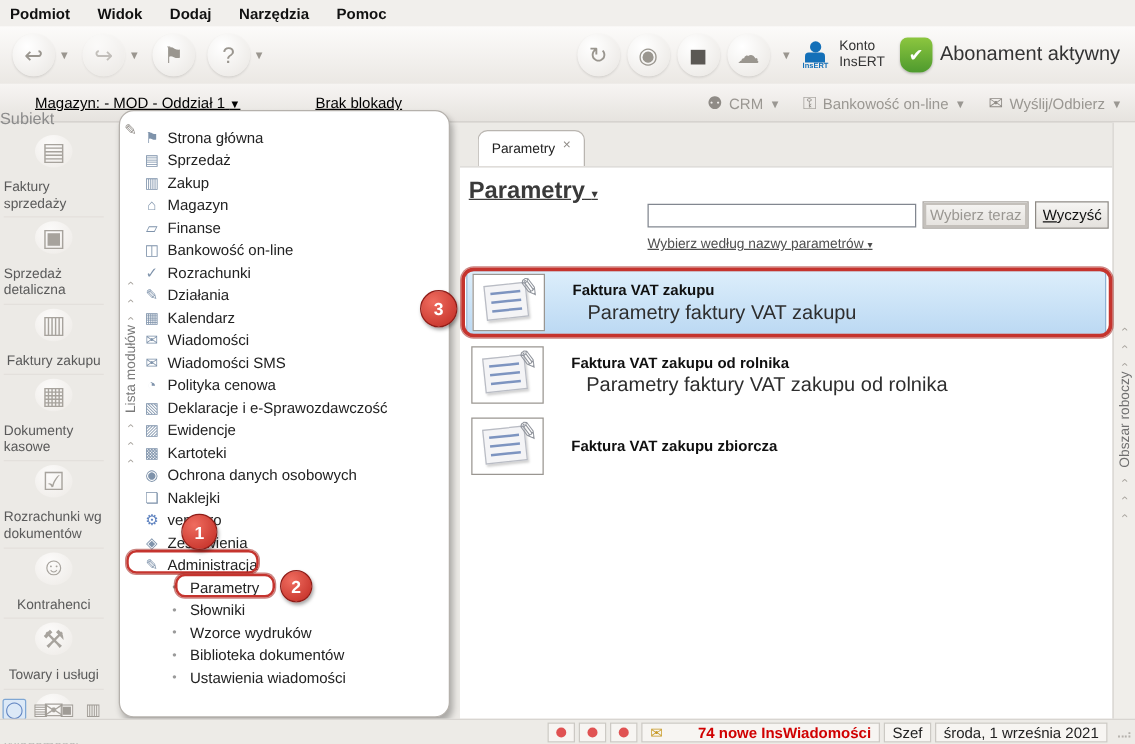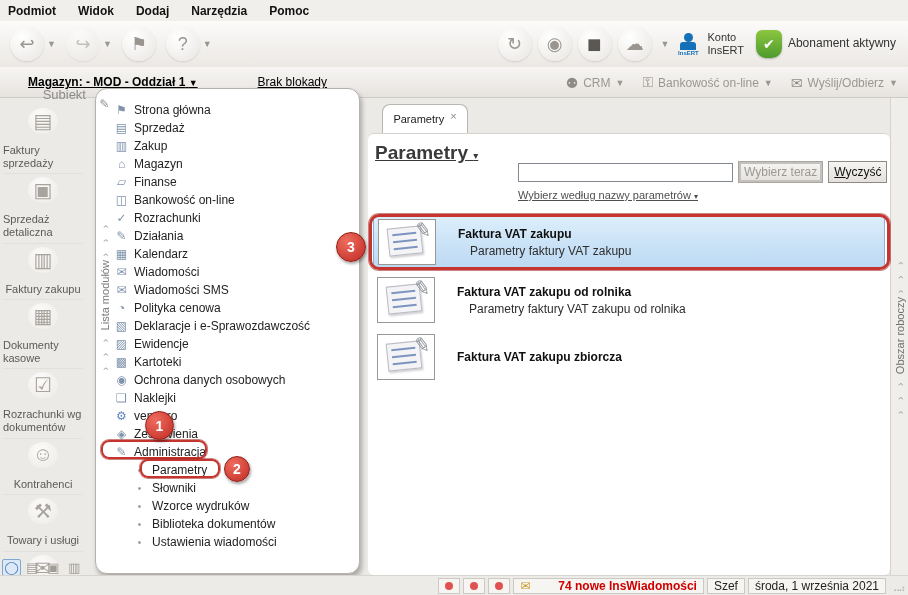--- a/index.html
+++ b/index.html
@@ -28,32 +28,32 @@
   .stamp .tag { font-size:6px; color:#1470b8; font-weight:bold; }
   .shield { width:26px; height:28px; background:linear-gradient(#8cc63f,#4e9a2e); border-radius:6px 6px 10px 10px;
             display:flex; align-items:center; justify-content:center; color:#fff; font-size:14px; font-weight:bold;
             box-shadow:0 1px 2px rgba(0,0,0,.25); }
 
   
   .toolbar2 { position:absolute; left:0; top:67px; width:908px; height:31px;
               background:linear-gradient(#f7f5f3,#e6e3df); border-bottom:1px solid #cfccc7;
               display:flex; align-items:center; }
   .ctx-link { font-size:12px; color:#000; text-decoration:underline; margin-left:28px; cursor:pointer; }
-  .ctx-link b { font-weight:bold; }
+  .ctx-link b { font-weight:normal; }
   .ctx-caret { font-size:9px; color:#000; }
   .ctx-right { position:absolute; right:10px; top:0; height:31px; display:flex; align-items:center; gap:18px; }
   .ctx-tool { display:flex; align-items:center; gap:5px; color:#9a9792; font-size:12px; }
   .ctx-tool .g { font-size:14px; color:#8f8b86; }
 
   
   .modulebar { position:absolute; left:0; top:55px; width:86px; height:540px; }
   .brand-wrap { position:relative; height:50px; }
   .gt-mark { position:absolute; left:30px; top:-2px; font-size:40px; font-weight:bold; font-style:italic;
              color:#e2dfda; letter-spacing:-3px; }
-  .brand { position:absolute; left:0; width:86px; top:32px; text-align:right; color:#8b8b8b; font-size:13px; }
+  .brand { position:absolute; left:0; width:86px; top:32px; text-align:left; color:#8b8b8b; font-size:13px; }
   .mod-list { display:flex; flex-direction:column; align-items:center; }
   .mod-item { width:80px; display:flex; flex-direction:column; align-items:center; padding:3px 0 4px;
               border-bottom:1px solid #e3e0dc; cursor:pointer; }
   .mod-icon { width:30px; height:26px; display:flex; align-items:center; justify-content:center;
               color:#a7a39d; font-size:20px; background:radial-gradient(circle at 40% 30%,#fcfbfa,#edeae6);
               border-radius:50%; }
   .mod-label { text-align:left; font-size:11px; color:#5a5a5a; line-height:1.15; margin-top:10px; }
   .mod-more { color:#a7a39d; font-size:10px; text-align:center; margin-top:4px; cursor:pointer; }
   .mini-grid { position:absolute; left:2px; bottom:0px; width:84px; display:flex; flex-wrap:wrap; gap:2px; }
   .mini-ic { width:19px; height:17px; display:flex; align-items:center; justify-content:center;
@@ -78,21 +78,21 @@
 
   
   .mainarea { position:absolute; left:368px; top:98px; width:522px; height:477px; }
   .tabrow { position:absolute; left:0; top:0; width:100%; height:35px; }
   .tab { position:absolute; left:14px; top:6px; width:86px; height:29px; background:#fff;
          border:1px solid #b9b5b0; border-bottom:none; border-radius:8px 8px 0 0;
          display:flex; align-items:center; justify-content:center; gap:6px; cursor:pointer; }
   .tab .tab-lb { font-size:11px; color:#222; }
   .tab .tab-x { color:#8f8b86; font-size:11px; margin-top:-6px; cursor:pointer; }
   .maincontent { position:absolute; left:0; top:35px; width:100%; height:442px; background:#fff;
-                 border-top:1px solid #d6d3cf;border-radius:6px; }
+                 border-top:1px solid #d6d3cf; }
   .page-title { position:absolute; left:7px; top:8px; font-size:19px; font-weight:bold; color:#3a3a3a;
                 text-decoration:underline; cursor:pointer; }
   .page-title .caret { font-size:10px; }
   .search-row { position:absolute; left:150px; top:27px; display:flex; align-items:center; }
   .search-input { width:215px; height:19px; border:1px solid #828790; background:#fff; font-size:12px;
                   padding:1px 3px; outline:none; }
   .btn { height:22px; font-size:12px; background:linear-gradient(#f6f5f3,#e4e1dd); border:1px solid #8e8a85;
          padding:0 5px; margin-left:5px; cursor:pointer; color:#111; }
   .btn.disabled { color:#9a9792; border:1px solid #aaa6a1; box-shadow:inset 0 0 0 2px #c4c0bb; cursor:default; }
   .btn u { text-decoration:underline; }
@@ -102,21 +102,21 @@
   .plist { position:absolute; left:5px; top:82px; width:512px; display:flex; flex-direction:column; gap:7px; }
   .p-item { display:flex; align-items:center; min-height:50px; padding:2px 4px; border-radius:3px; cursor:pointer; }
   .p-item.selected { background:linear-gradient(#dceefb,#bcd9f3); border:1px solid #8fb2d4; }
   .doc-icon { width:58px; height:46px; background:#fff; border:1px solid #9a9691; margin-right:22px;
               position:relative; flex:0 0 auto; }
   .doc-page { position:absolute; left:9px; top:7px; width:34px; height:28px; background:#f4f4f6;
               border:1px solid #b9bcc4; transform:rotate(-6deg); box-shadow:1px 2px 2px rgba(0,0,0,.18); }
   .doc-page i { display:block; height:0; border-top:2px solid #7d94c0; margin:5px 4px 0; }
   .doc-pen { position:absolute; right:3px; top:-2px; font-size:20px; color:#8f939b; transform:rotate(8deg); }
   .p-text .p-title { font-size:12px; font-weight:bold; color:#101010; }
-  .p-text .p-desc { font-size:12px; color:#2e2e2e; margin-top:3px; padding-left:12px; }
+  .p-text .p-desc { font-size:16px; color:#2e2e2e; margin-top:3px; padding-left:12px; }
 
   
   .workstrip { position:absolute; left:890px; top:98px; width:18px; height:477px; background:#f0eeea;
                border-left:1px solid #d6d3cf; display:flex; align-items:center; justify-content:center; }
   .workstrip .vlabel { margin-top:0; color:#6f6f6f; }
 
   
   .statusbar { position:absolute; left:0; top:575px; width:908px; height:20px; background:#edebe7;
                border-top:1px solid #d8d5d1; display:flex; align-items:center; justify-content:flex-end; }
   .sb-cell { height:16px; border:1px solid #ccc9c4; background:#f7f5f2; display:flex; align-items:center;
@@ -163,21 +163,21 @@
     <div class="stamp">
       <div class="head"></div>
         <div class="bodyp"></div>
         <div class="tag">InsERT</div>
     </div>
     <div class="tb-label">
       <div>Konto</div>
         <div>InsERT</div>
     </div>
     <div class="shield">✔</div>
-    <span class="tb-label" style="font-size:12px">Abonament aktywny</span>
+    <span class="tb-label" style="font-size:16px">Abonament aktywny</span>
   </div>
 </div>
 
 <div class="toolbar2">
   <span class="ctx-link"><b>Magazyn: - MOD - Oddział 1</b> <span class="ctx-caret">▼</span></span>
   <span class="ctx-link" style="margin-left:60px">Brak blokady</span>
   <div class="ctx-right">
     <span class="ctx-tool">
         <span class="g">⚉</span>
         <span>CRM</span>

